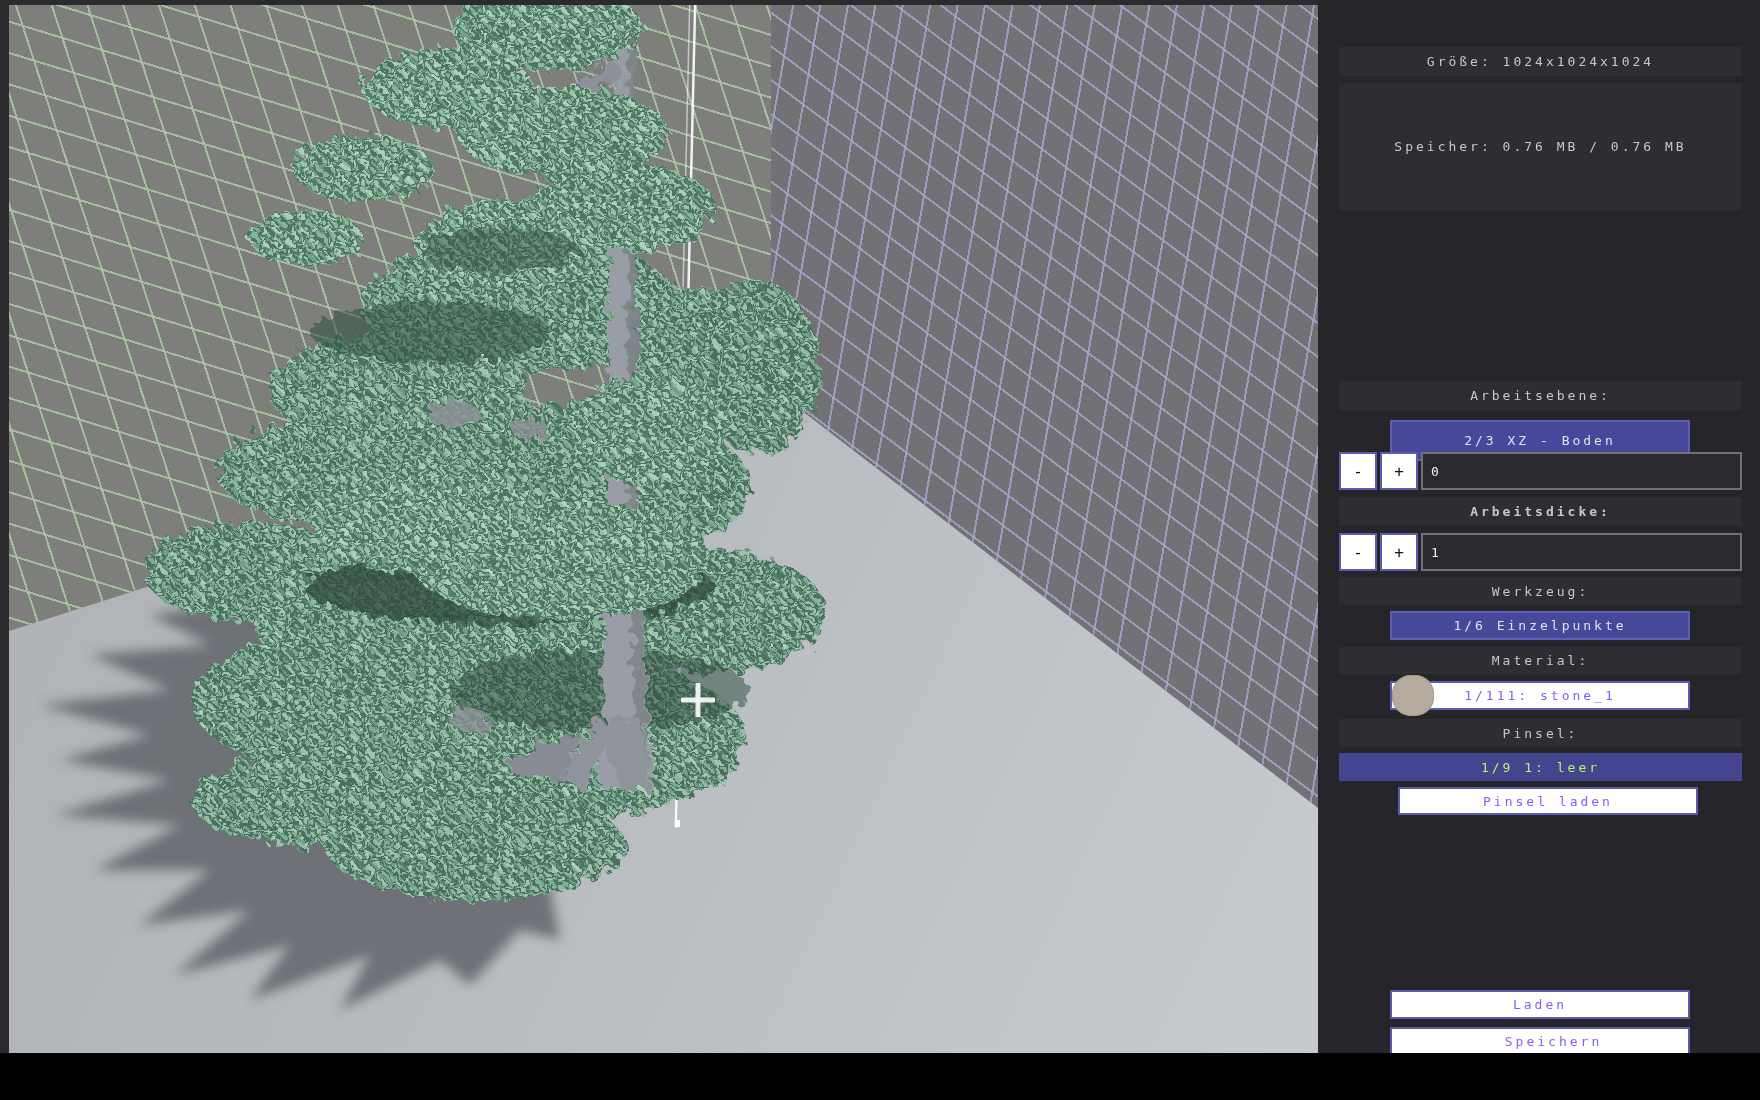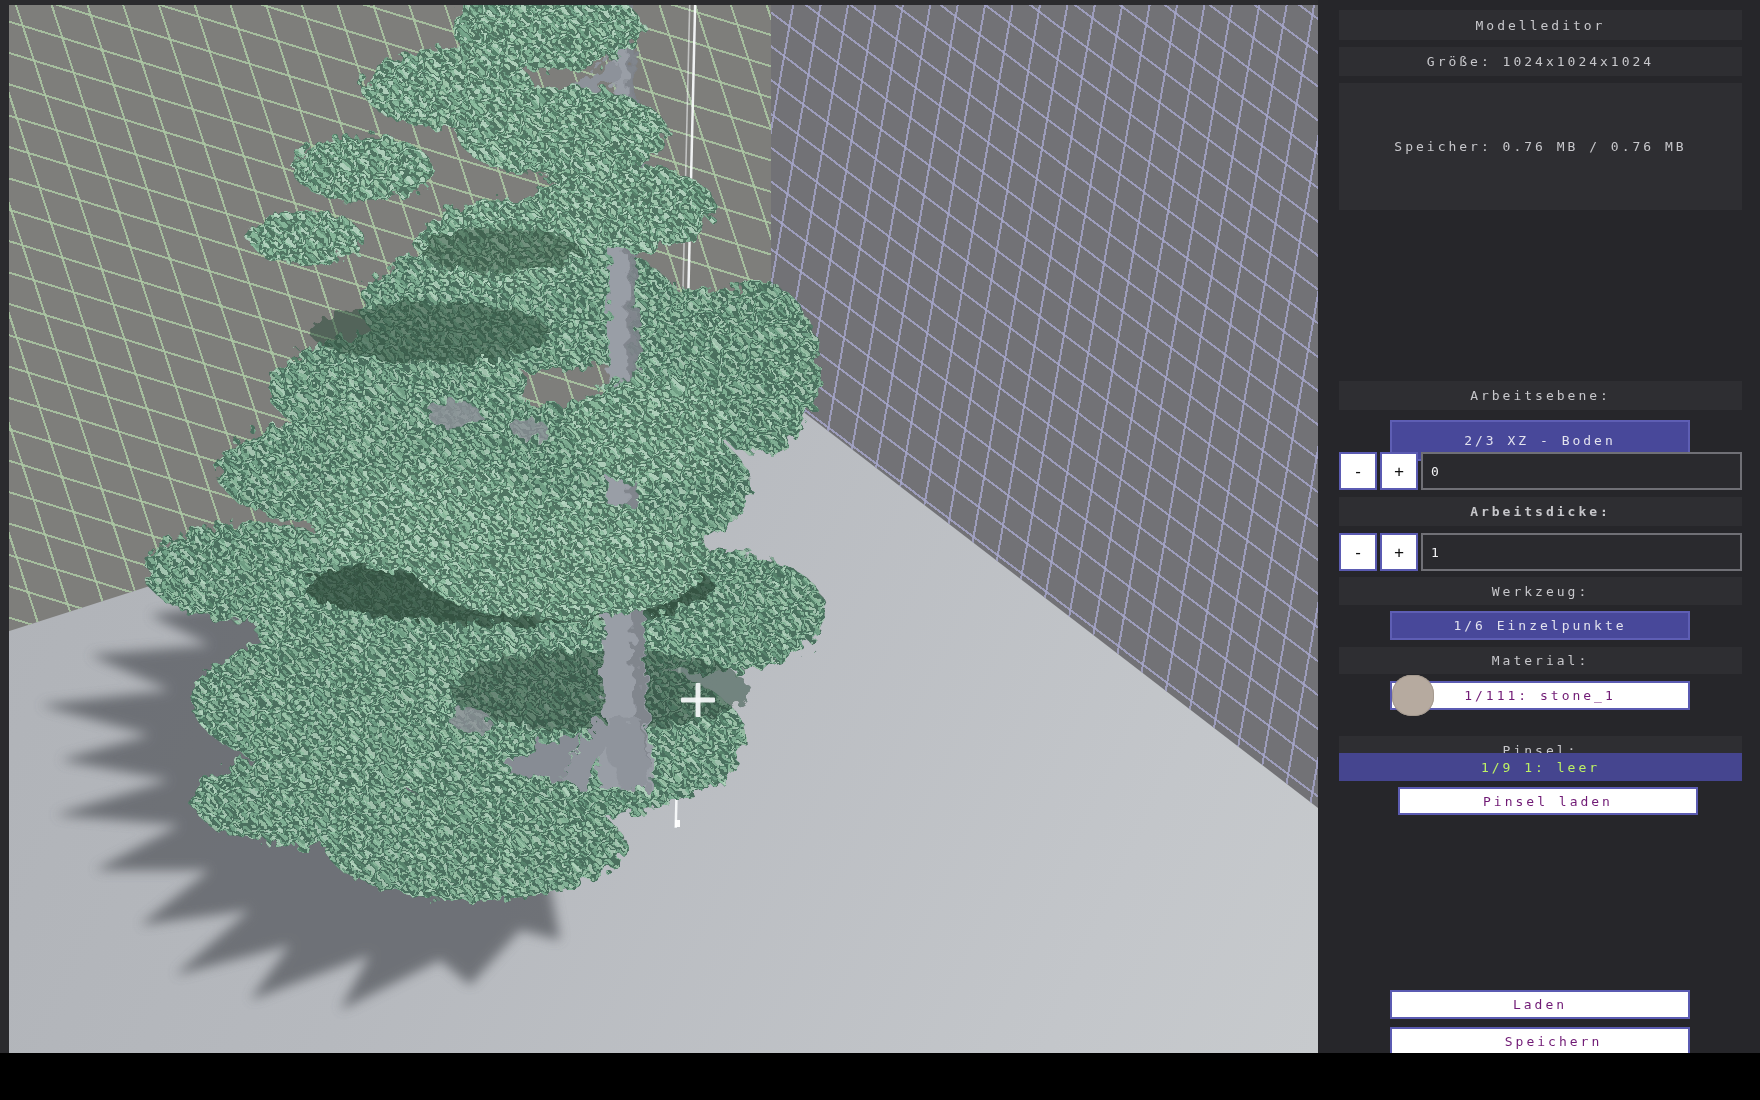--- a/index.html
+++ b/index.html
@@ -26,21 +26,21 @@
   .band-top{position:absolute;left:0;top:0;width:1318px;height:5px;background:#2b2b2e;}
   .band-left{position:absolute;left:0;top:0;width:9px;height:1053px;background:#2b2b2e;}
   .band-bottom{position:absolute;left:0;top:1053px;width:1760px;height:47px;background:#000;z-index:30;}
   
   .sidebar{position:absolute;left:1318px;top:0;width:442px;height:1053px;background:#26262a;z-index:10;}
   .sb{position:absolute;box-sizing:border-box;display:flex;align-items:center;justify-content:center;
      font-size:13px;letter-spacing:3px;color:#c7c7cb;white-space:nowrap;}
   .sb-box{left:21px;width:403px;background:#2e2e32;}
   .btn-purple{left:72px;width:300px;background:#48489a;border:2px solid #5e5eb4;color:#e2e2ee;cursor:pointer;}
   .btn-purple-wide{left:21px;width:403px;background:#45458f;border:1px solid #45458f;color:#bef264;cursor:pointer;}
-  .btn-white{left:72px;width:300px;background:#fff;border:2px solid #5b5bb2;color:#701a75;cursor:pointer;}
+  .btn-white{left:72px;width:300px;background:#fff;border:2px solid #5b5bb2;color:#8b5cf6;cursor:pointer;}
   .spin-btn{width:38px;height:38px;background:#fff;border:2px solid #5b5bb2;color:#111;
      font-size:16px;letter-spacing:0;cursor:pointer;}
   .spin-input{background:#2a2a2e;border:2px solid #707076;color:#f2f2f4;
      justify-content:flex-start;padding-left:8px;letter-spacing:1px;}
   .swatch{position:absolute;left:74px;top:675px;width:42px;height:41px;border-radius:46%;
      background:#b6aa9f;box-shadow:0 0 0 1px #a59a8f inset;z-index:2;}
 </style>
 </head>
 <body>
 
@@ -144,21 +144,20 @@
         <rect x="695.5" y="683" width="5" height="34" rx="1" fill="#f3f6f7" opacity="0.95"></rect>
       </g>
     </svg>
 
     <div class="band-top"></div>
     <div class="band-left"></div>
   </div>
 
   <div class="sidebar">
 
-    <div class="sb sb-box" style="top:10px;height:30px;">Modelleditor</div>
 
     <div class="sb sb-box" style="top:47px;height:29px;">Größe: 1024x1024x1024</div>
 
     <div class="sb sb-box" style="top:83px;height:127px;">Speicher: 0.76 MB / 0.76 MB</div>
 
     <div class="sb sb-box" style="top:381px;height:29px;">Arbeitsebene:</div>
 
     <div class="sb btn-purple" style="top:420px;height:41px;">2/3 XZ - Boden</div>
 
     <div class="sb spin-btn" style="left:21px;top:452px;">-</div>
@@ -173,21 +172,21 @@
 
     <div class="sb sb-box" style="top:577px;height:28px;">Werkzeug:</div>
 
     <div class="sb btn-purple" style="top:611px;height:29px;">1/6 Einzelpunkte</div>
 
     <div class="sb sb-box" style="top:647px;height:27px;">Material:</div>
 
     <div class="sb btn-white" style="top:681px;height:29px;">1/111: stone_1</div>
     <div class="swatch"></div>
 
-    <div class="sb sb-box" style="top:736px;height:28px;">Pinsel:</div>
+    <div class="sb sb-box" style="top:719px;height:28px;">Pinsel:</div>
 
     <div class="sb btn-purple-wide" style="top:753px;height:28px;">1/9 1: leer</div>
 
     <div class="sb btn-white" style="top:787px;height:28px;margin-left:8px;">Pinsel laden</div>
 
 
     <div class="sb btn-white" style="top:990px;height:29px;">Laden</div>
 
     <div class="sb btn-white" style="top:1027px;height:28px;padding-left:27px;">Speichern</div>
   </div>

